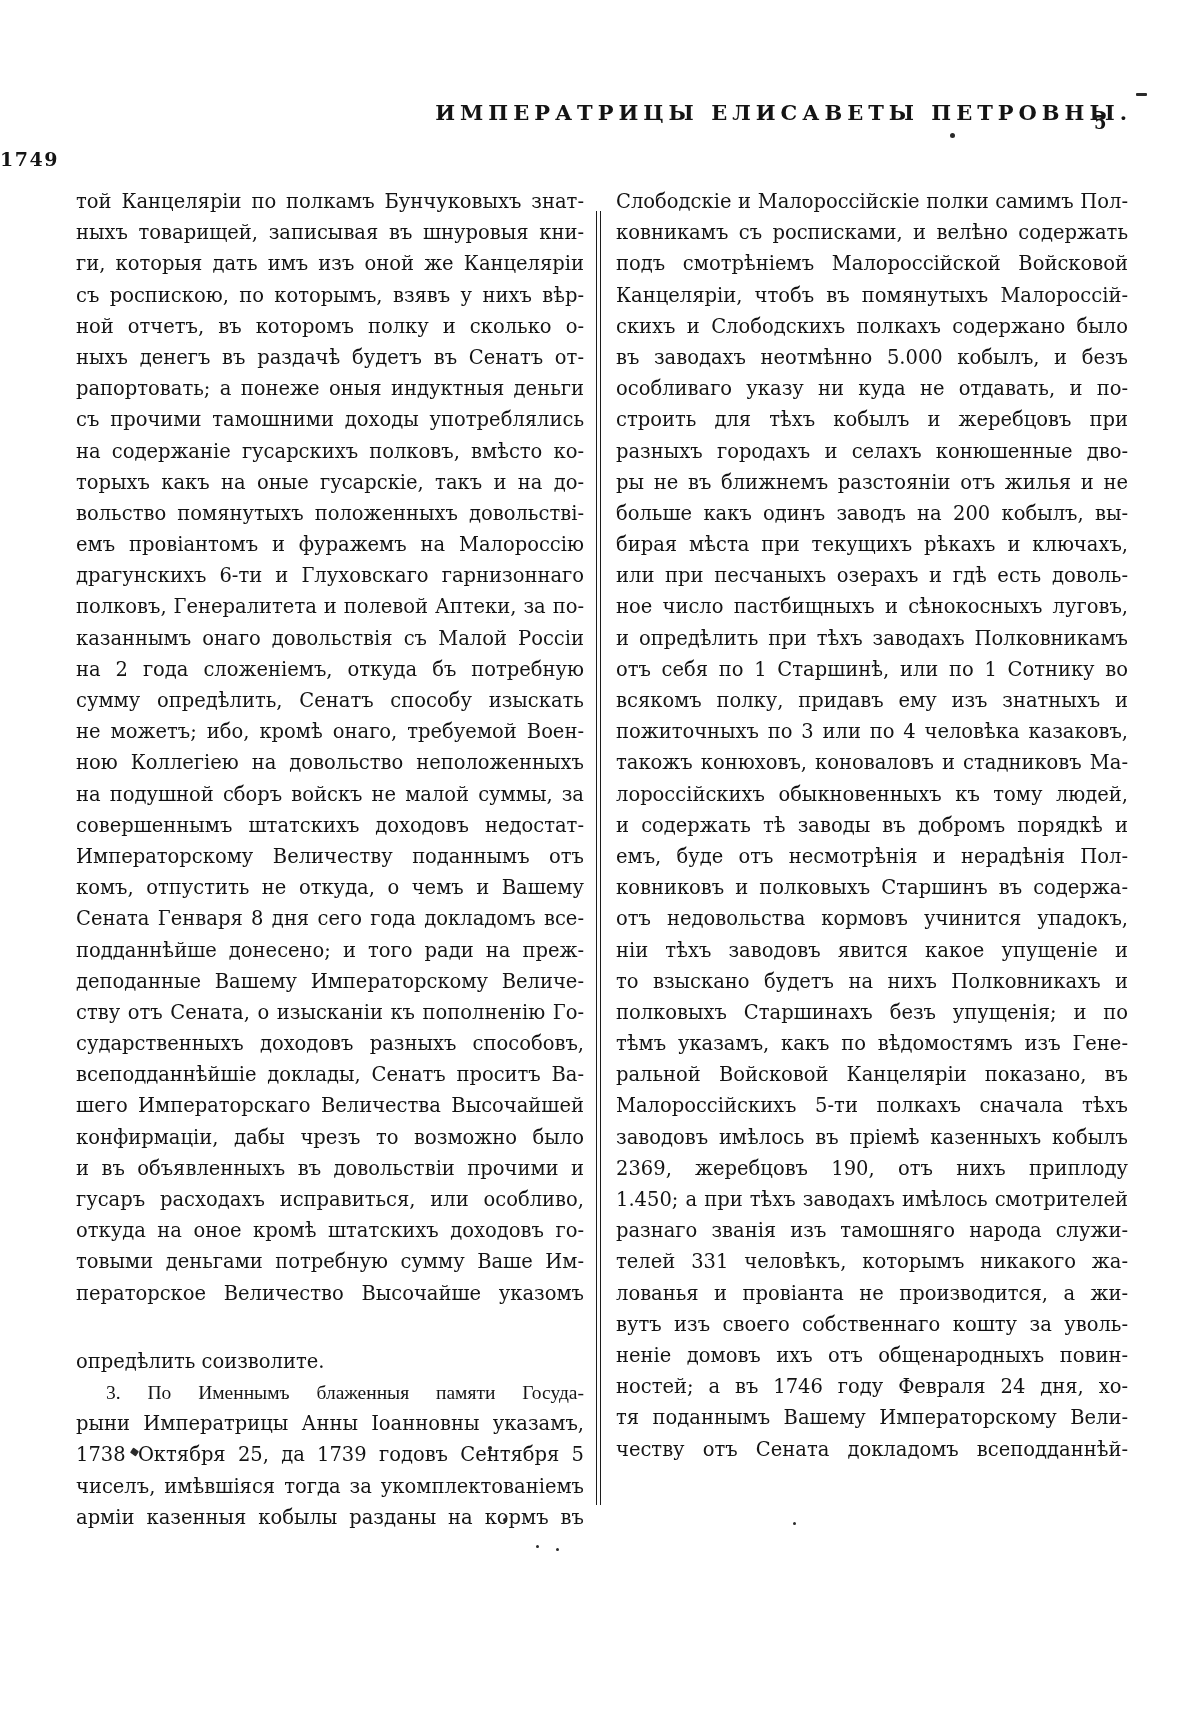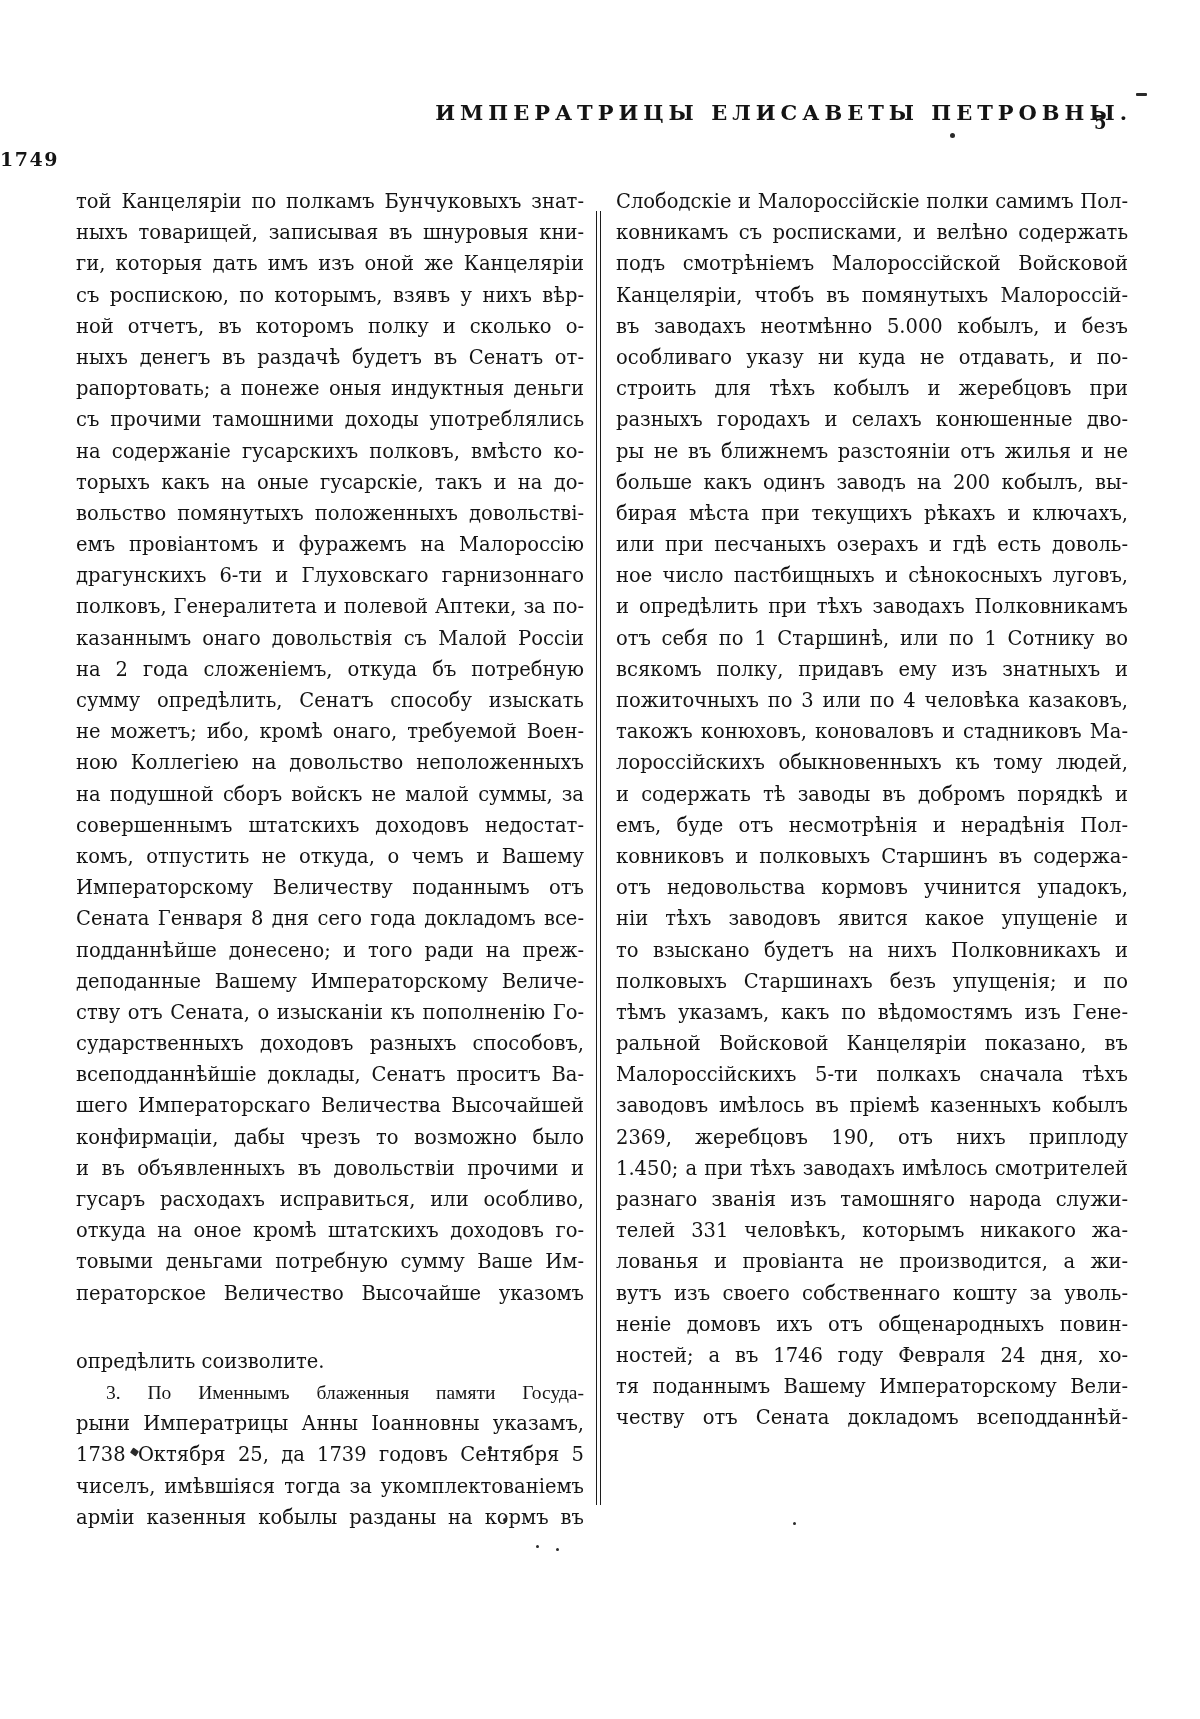--- a/index.html
+++ b/index.html
@@ -110,22 +110,22 @@
       <div class="line">емъ провіантомъ и фуражемъ на Малороссію</div>
       <div class="line">драгунскихъ 6-ти и Глуховскаго гарнизоннаго</div>
       <div class="line">полковъ, Генералитета и полевой Аптеки, за по-</div>
       <div class="line">казаннымъ онаго довольствія съ Малой Россіи</div>
       <div class="line">на 2 года сложеніемъ, откуда бъ потребную</div>
       <div class="line">сумму опредѣлить, Сенатъ способу изыскать</div>
       <div class="line">не можетъ; ибо, кромѣ онаго, требуемой Воен-</div>
       <div class="line">ною Коллегіею на довольство неположенныхъ</div>
       <div class="line">на подушной сборъ войскъ не малой суммы, за</div>
       <div class="line">совершеннымъ штатскихъ доходовъ недостат-</div>
+      <div class="line">Императорскому Величеству поданнымъ отъ</div>
       <div class="line">комъ, отпустить не откуда, о чемъ и Вашему</div>
-      <div class="line">Императорскому Величеству поданнымъ отъ</div>
       <div class="line">Сената Генваря 8 дня сего года докладомъ все-</div>
       <div class="line">подданнѣйше донесено; и того ради на преж-</div>
       <div class="line">деподанные Вашему Императорскому Величе-</div>
       <div class="line">ству отъ Сената, о изысканіи къ пополненію Го-</div>
       <div class="line">сударственныхъ доходовъ разныхъ способовъ,</div>
       <div class="line">всеподданнѣйшіе доклады, Сенатъ проситъ Ва-</div>
       <div class="line">шего Императорскаго Величества Высочайшей</div>
       <div class="line">конфирмаціи, дабы чрезъ то возможно было</div>
       <div class="line">и въ объявленныхъ въ довольствіи прочими и</div>
       <div class="line">гусаръ расходахъ исправиться, или особливо,</div>
@@ -140,20 +140,21 @@
       <div class="line">арміи казенныя кобылы разданы на кормъ въ</div>
     </div>
 
   <div class="column-rule"></div>
 
   <div class="col col-right">
       <div class="line">Слободскіе и Малороссійскіе полки самимъ Пол-</div>
       <div class="line">ковникамъ съ росписками, и велѣно содержать</div>
       <div class="line">подъ смотрѣніемъ Малороссійской Войсковой</div>
       <div class="line">Канцеляріи, чтобъ въ помянутыхъ Малороссій-</div>
+      <div class="line">скихъ и Слободскихъ полкахъ содержано было</div>
       <div class="line">въ заводахъ неотмѣнно 5.000 кобылъ, и безъ</div>
       <div class="line">особливаго указу ни куда не отдавать, и по-</div>
       <div class="line">строить для тѣхъ кобылъ и жеребцовъ при</div>
       <div class="line">разныхъ городахъ и селахъ конюшенные дво-</div>
       <div class="line">ры не въ ближнемъ разстояніи отъ жилья и не</div>
       <div class="line">больше какъ одинъ заводъ на 200 кобылъ, вы-</div>
       <div class="line">бирая мѣста при текущихъ рѣкахъ и ключахъ,</div>
       <div class="line">или при песчаныхъ озерахъ и гдѣ есть доволь-</div>
       <div class="line">ное число пастбищныхъ и сѣнокосныхъ луговъ,</div>
       <div class="line">и опредѣлить при тѣхъ заводахъ Полковникамъ</div>

